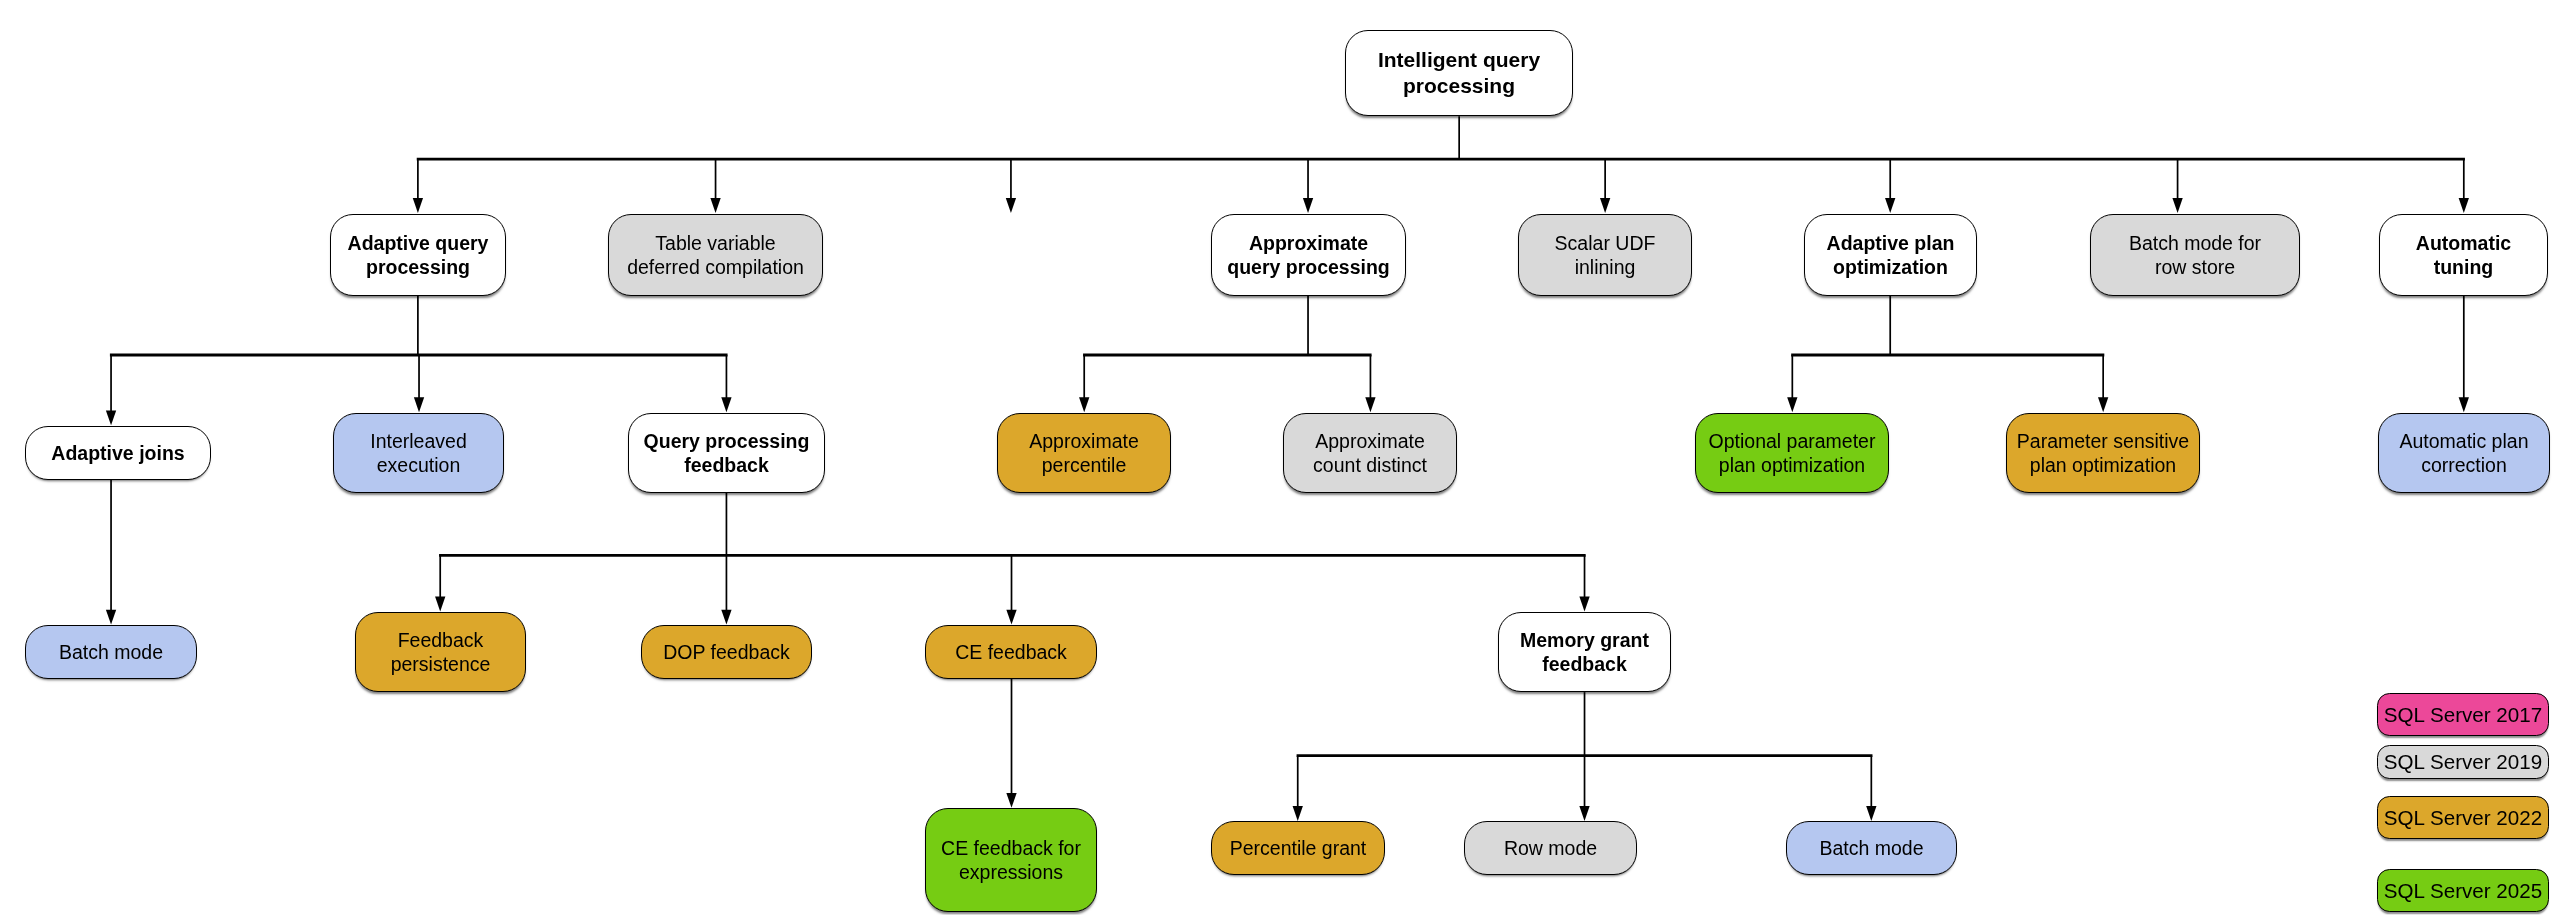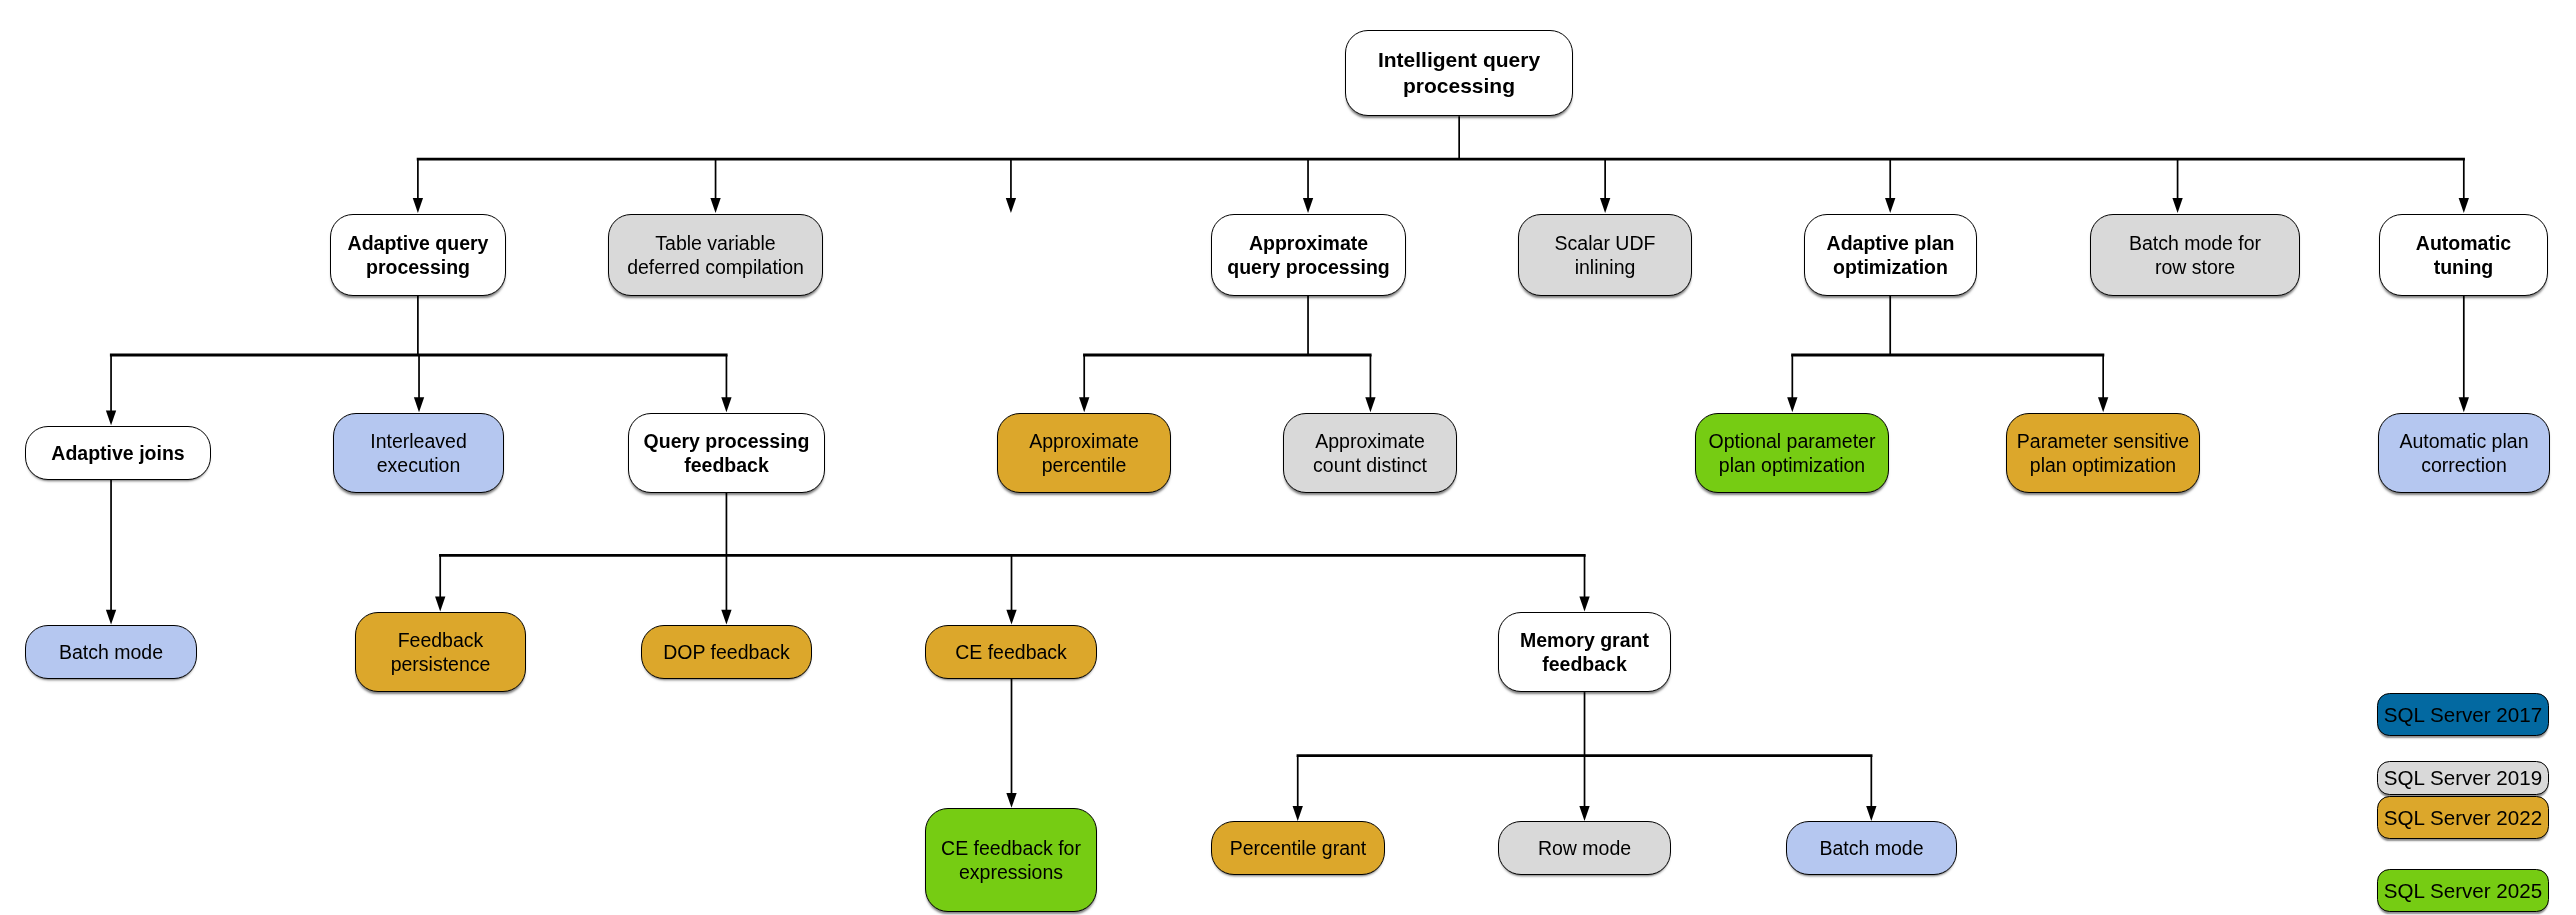--- a/index.html
+++ b/index.html
@@ -205,32 +205,32 @@
         <span>Memory grant
 feedback</span>
       </div>
       <div class="node" style="left: 925px; top: 808px; width: 172px; height: 104px; background: rgb(118, 204, 19);">
         <span>CE feedback for
 expressions</span>
       </div>
       <div class="node" style="left: 1211px; top: 821px; width: 174px; height: 54px; background: rgb(220, 167, 43);">
         <span>Percentile grant</span>
       </div>
-      <div class="node" style="left: 1498px; top: 821px; width: 173px; height: 54px; background: rgb(217, 217, 217);">
+      <div class="node" style="left: 1464px; top: 821px; width: 173px; height: 54px; background: rgb(217, 217, 217);">
         <span>Row mode</span>
       </div>
       <div class="node" style="left: 1786px; top: 821px; width: 171px; height: 54px; background: rgb(181, 199, 240);">
         <span>Batch mode</span>
       </div>
     </div>
   <div class="legend">
-      <div class="legend-item" style="left: 2377px; top: 693px; width: 172px; height: 43px; background: #0369a1;">
+      <div class="legend-item" style="left: 2377px; top: 693px; width: 172px; height: 43px; background: #ec4899;">
         <span>SQL Server 2017</span>
       </div>
-      <div class="legend-item" style="left: 2377px; top: 745px; width: 172px; height: 34px; background: rgb(217, 217, 217); margin-top: 16px;">
+      <div class="legend-item" style="left: 2377px; top: 745px; width: 172px; height: 34px; background: rgb(217, 217, 217);">
         <span>SQL Server 2019</span>
       </div>
       <div class="legend-item" style="left: 2377px; top: 796px; width: 172px; height: 43px; background: rgb(220, 167, 43);">
         <span>SQL Server 2022</span>
       </div>
       <div class="legend-item" style="left: 2377px; top: 848px; width: 172px; height: 43px; background: rgb(118, 204, 19); margin-top: 21px;">
         <span>SQL Server 2025</span>
       </div>
     </div>
 </div>

